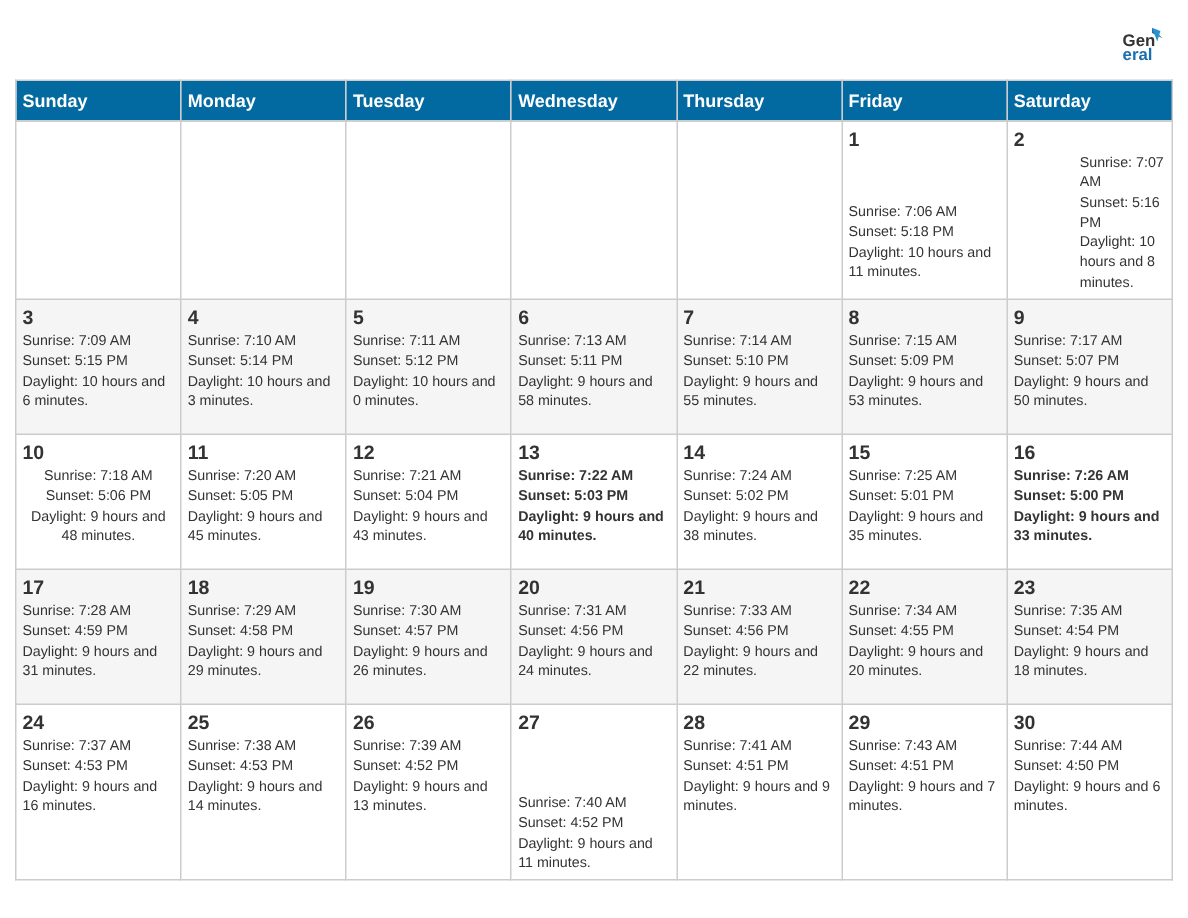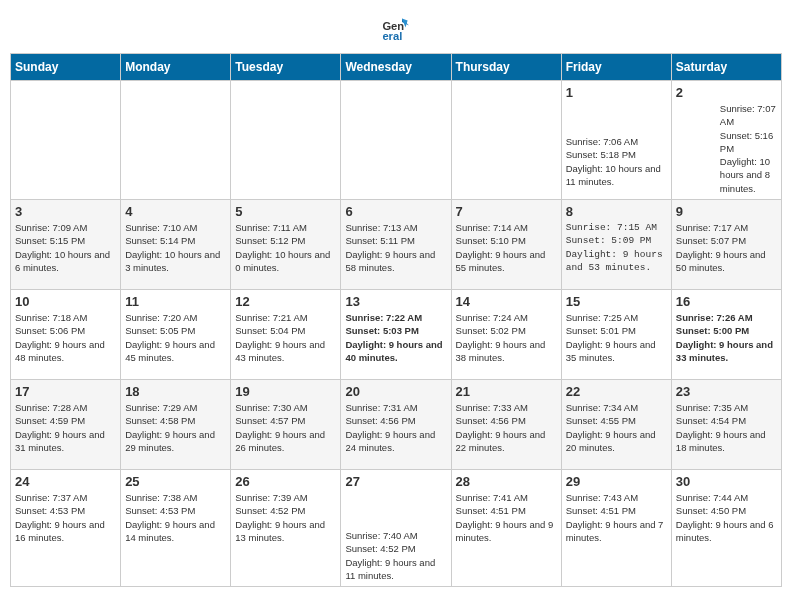--- a/index.html
+++ b/index.html
@@ -5,21 +5,21 @@
     * { box-sizing: border-box; margin: 0; padding: 0; }
     body {
       font-family: Arial, sans-serif;
       background: #fff;
       width: 792px;
       min-height: 612px;
       padding: 10px;
     }
     .header {
       display: flex;
-      justify-content: center;
+      justify-content: flex-end;
       align-items: flex-start;
       margin-bottom: 10px;
       padding: 5px 5px 0 5px;
       text-decoration: underline;
     }
     .logo {
       display: flex;
       align-items: center;
       gap: 2px;
     }
@@ -160,35 +160,35 @@
 Daylight: 9 hours and 58 minutes.</div>
         </td>
         <td>
           <span class="day-number">7</span>
           <div class="day-info" style="white-space: pre-line;">Sunrise: 7:14 AM
 Sunset: 5:10 PM
 Daylight: 9 hours and 55 minutes.</div>
         </td>
         <td>
           <span class="day-number">8</span>
-          <div class="day-info" style="white-space: pre-line; font-family: Liberation Mono, monospace;">Sunrise: 7:15 AM
+          <div class="day-info" style="white-space: pre-line;">Sunrise: 7:15 AM
 Sunset: 5:09 PM
 Daylight: 9 hours and 53 minutes.</div>
         </td>
         <td>
           <span class="day-number">9</span>
           <div class="day-info" style="white-space: pre-line;">Sunrise: 7:17 AM
 Sunset: 5:07 PM
 Daylight: 9 hours and 50 minutes.</div>
         </td>
       </tr>
       <tr>
         <td>
           <span class="day-number">10</span>
-          <div class="day-info" style="white-space: pre-line;">Sunrise: 7:18 AM
+          <div class="day-info" style="white-space: pre-line; text-align: center;">Sunrise: 7:18 AM
 Sunset: 5:06 PM
 Daylight: 9 hours and 48 minutes.</div>
         </td>
         <td>
           <span class="day-number">11</span>
           <div class="day-info" style="white-space: pre-line;">Sunrise: 7:20 AM
 Sunset: 5:05 PM
 Daylight: 9 hours and 45 minutes.</div>
         </td>
         <td>

